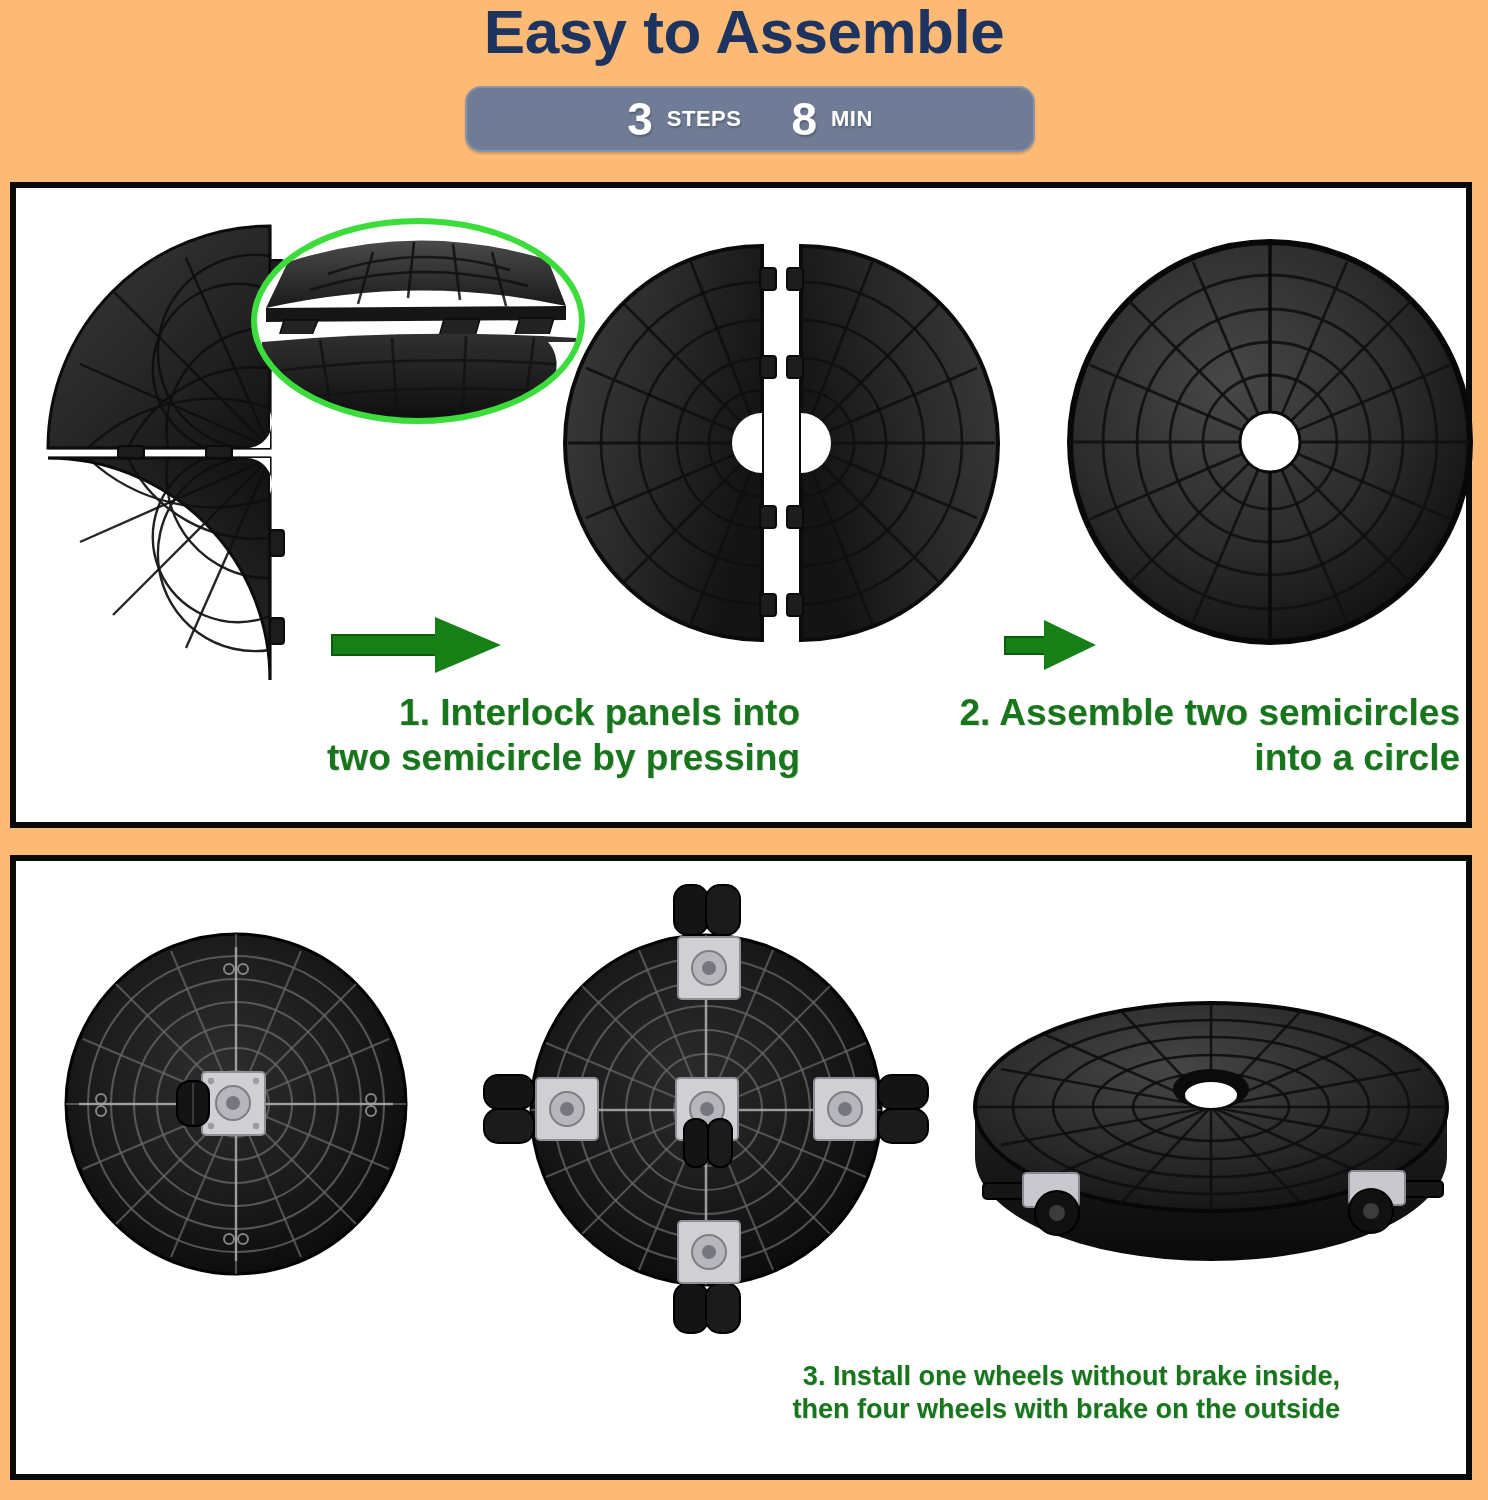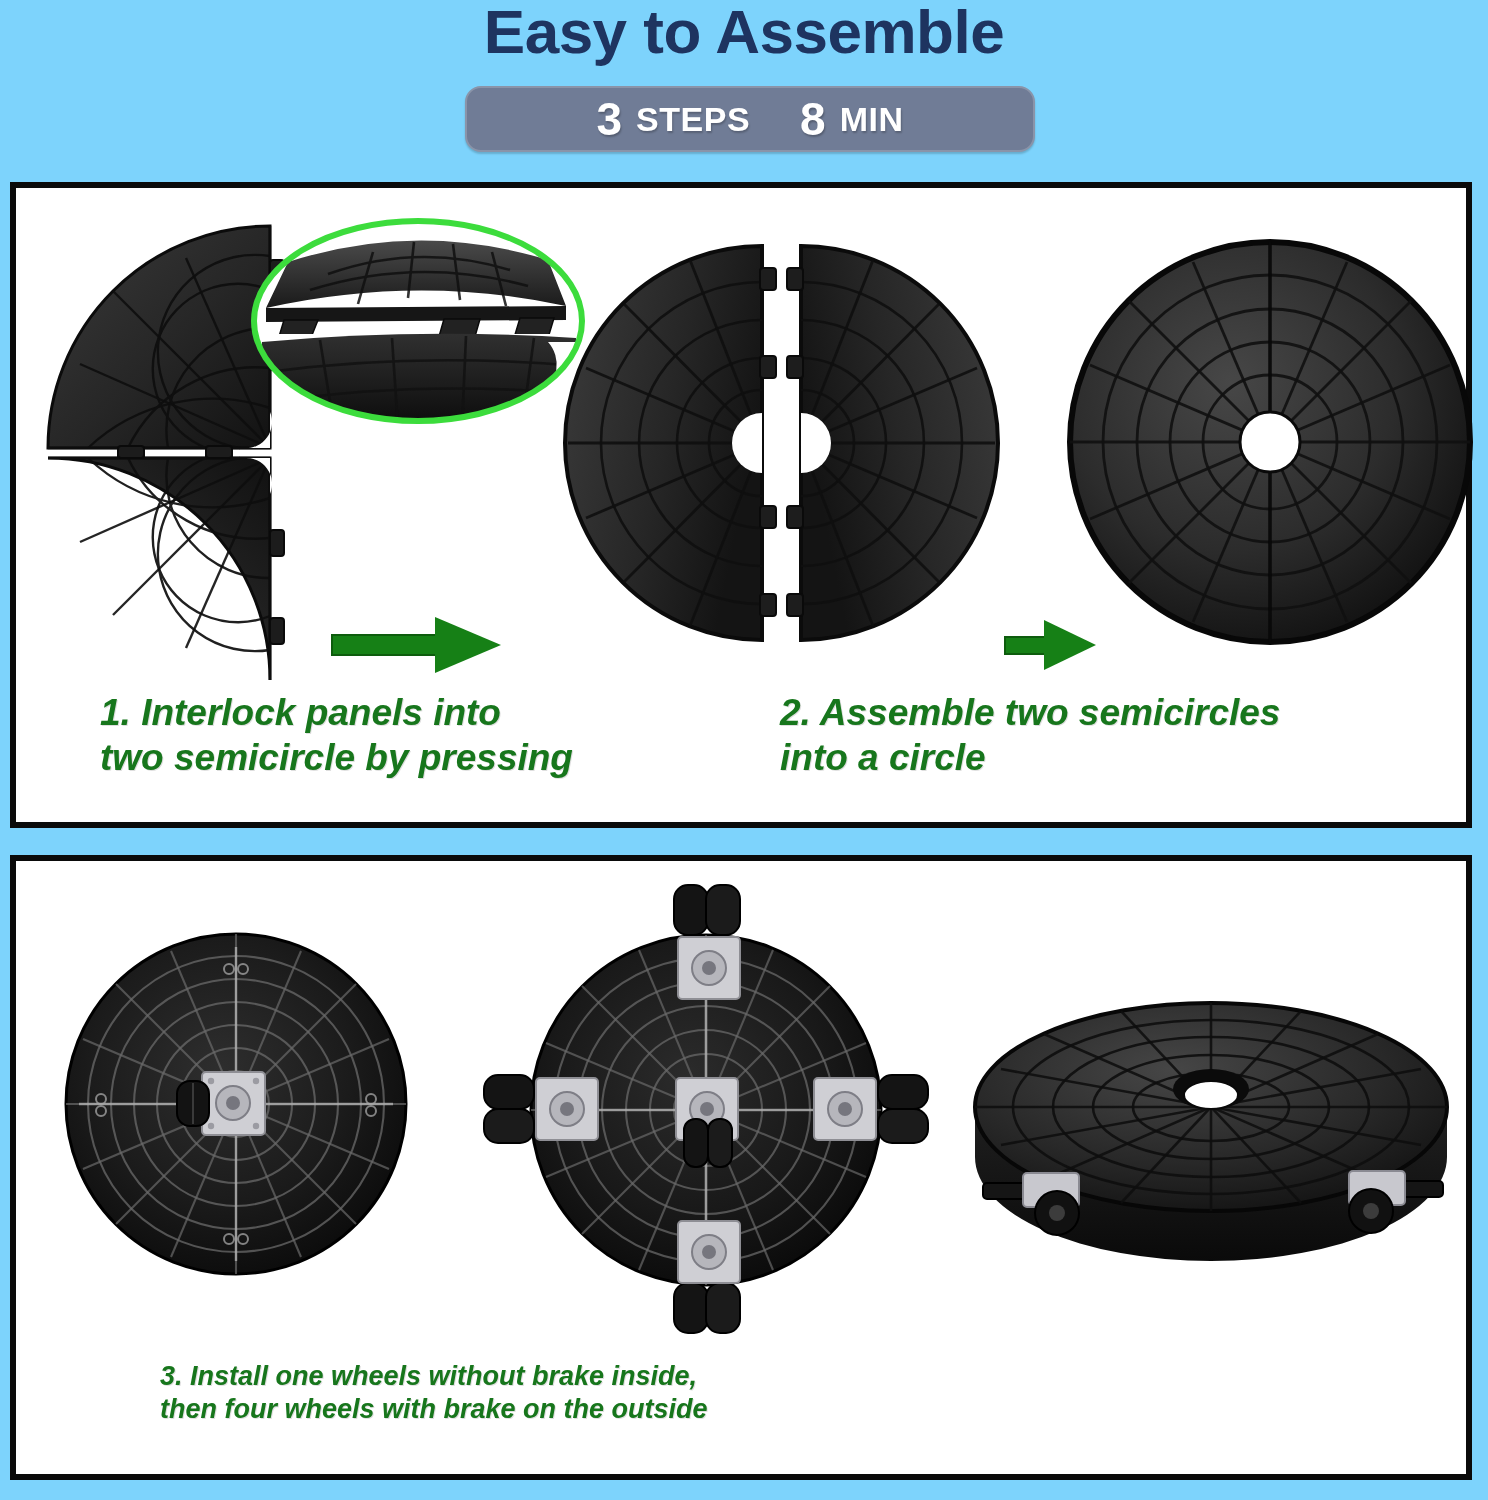--- a/index.html
+++ b/index.html
@@ -2,21 +2,21 @@
 <html><head>
 <meta charset="utf-8">
 <style>
   * { box-sizing: border-box; margin: 0; padding: 0; }
   html, body {
     width: 1488px; height: 1500px;
     background: #ffffff;
     font-family: "Liberation Sans", sans-serif;
     overflow: hidden;
   }
-  .page { position: relative; width: 1488px; height: 1500px; background:#7dd3fc; }
+  .page { position: relative; width: 1488px; height: 1500px; background:#fdba74; }
 
   
   .header { position:absolute; left:0; top:0; width:1488px; height:178px; }
   .title {
     position:absolute; left:0; top:-4px; width:1488px;
     text-align:center;
     font-size:62px; font-weight:bold; letter-spacing:-0.5px;
     color:#1e3460;
     font-family:"Liberation Sans", sans-serif;
   }
@@ -29,43 +29,43 @@
     display:flex; align-items:center; justify-content:center;
     gap:6px;
     box-shadow: 0 2px 2px rgba(0,0,0,0.18);
   }
   .badge .num {
     color:#ffffff; font-size:46px; font-weight:bold; line-height:1;
     text-shadow: 1px 2px 2px rgba(0,0,0,0.25);
     font-family:"Liberation Sans", sans-serif;
   }
   .badge .unit {
-    color:#ffffff; font-size:34px; font-weight:bold; line-height:1;
+    color:#ffffff; font-size:22px; font-weight:bold; line-height:1;
     letter-spacing:0.5px; margin-left:8px;
     text-shadow: 1px 2px 2px rgba(0,0,0,0.22);
     font-family:"Liberation Sans", sans-serif;
   }
   .badge .gap { width:38px; }
 
   
   .panel {
     position:absolute;
     border:6px solid #0a0a0a;
     background:#ffffff;
   }
   #panel-top    { left:10px; top:182px;  width:1462px; height:646px; }
   #panel-bottom { left:10px; top:855px;  width:1462px; height:625px; }
 
   
   .caption {
     position:absolute;
     color:#17761c;
-    font-weight:bold; font-style:italic;
+    font-weight:bold; 
     font-size:37px; line-height:1.22;
-    text-align:left;
+    text-align:right;
     font-family:"Liberation Sans", sans-serif;
     text-shadow: 1px 1px 0 rgba(0,0,0,0.13);
     white-space:pre-line;
   }
   #cap1 { left:100px;  top:690px;  width:700px; }
   #cap2 { left:780px;  top:690px;  width:680px; }
   #cap3 { left:160px;  top:1360px; width:1180px; font-size:27px; }
 
   
   .arrow { position:absolute; }

